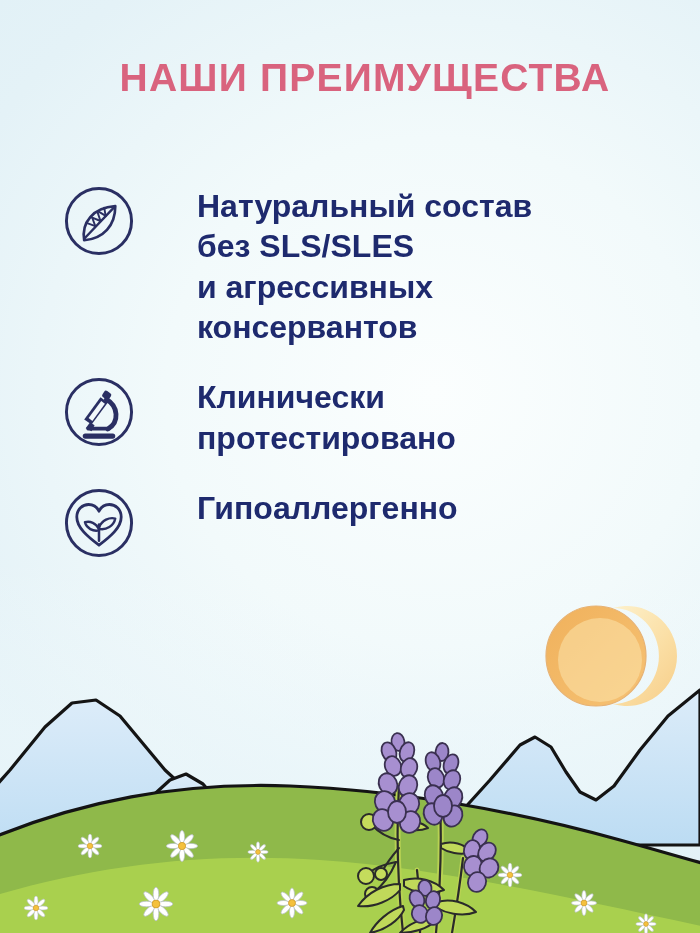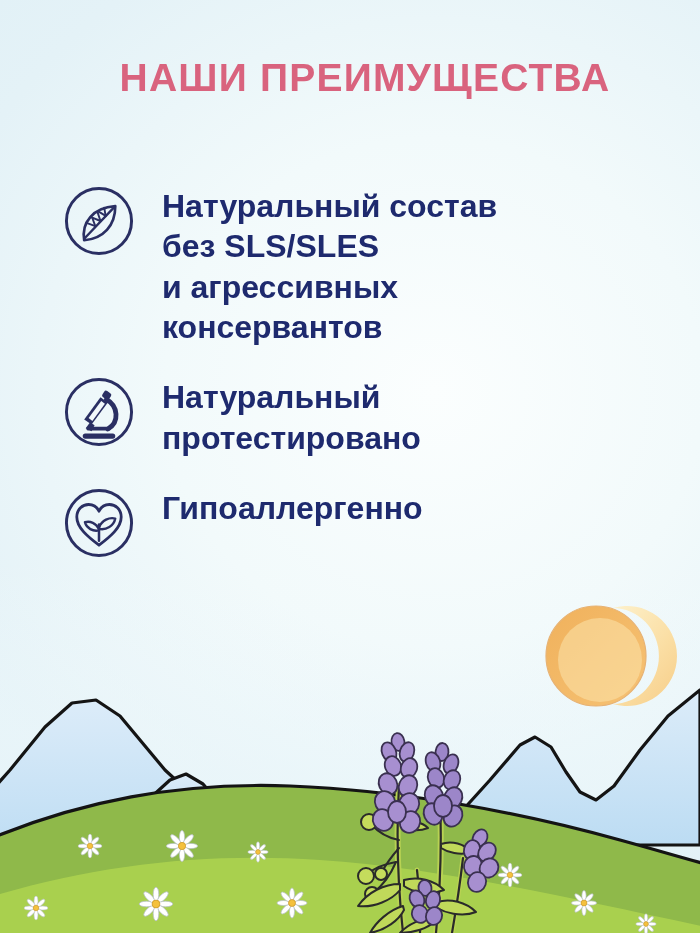--- a/index.html
+++ b/index.html
@@ -75,20 +75,21 @@
     height: 74px;
   }
   .feature-text {
     flex: 1 1 auto;
     font-size: 32px;
     font-weight: bold;
     color: #1e2a6e;
     line-height: 1.26;
     padding-top: 4px;
     white-space: pre-line;
+    margin-left: 35px;
   }
 
   .feature-2 { margin-top: 20px; }
   .feature-3 { margin-top: 20px; justify-content: center; }
 </style>
 </head>
 <body>
 
 <div id="poster">
 
@@ -370,21 +371,21 @@
 
           <path d="M 38 64 L 32 72 L 40 76 L 44 68 Z" fill="#2a2f63"></path>
 
           <path d="M 60 33 C 76 42, 78 64, 62 73" stroke="#2a2f63" stroke-width="6.5" fill="none" stroke-linecap="round"></path>
 
           <rect x="33" y="70" width="33" height="5" rx="2" fill="#2a2f63"></rect>
 
           <rect x="28" y="79" width="44" height="7" rx="3.5" fill="#2a2f63"></rect>
         </svg>
       </span>
-      <div class="feature-text">Натуральный
+      <div class="feature-text">Клинически
 протестировано</div>
     </div>
 
     <div class="feature feature-3">
       <span class="feature-icon">
         <svg viewBox="0 0 100 100" fill="none">
           <circle cx="50" cy="50" r="44" stroke="#2a2f63" stroke-width="4" fill="none"></circle>
           <path d="M 50 80
                    C 34 68, 20 56, 20 42
                    C 20 31, 28 25, 36 25

